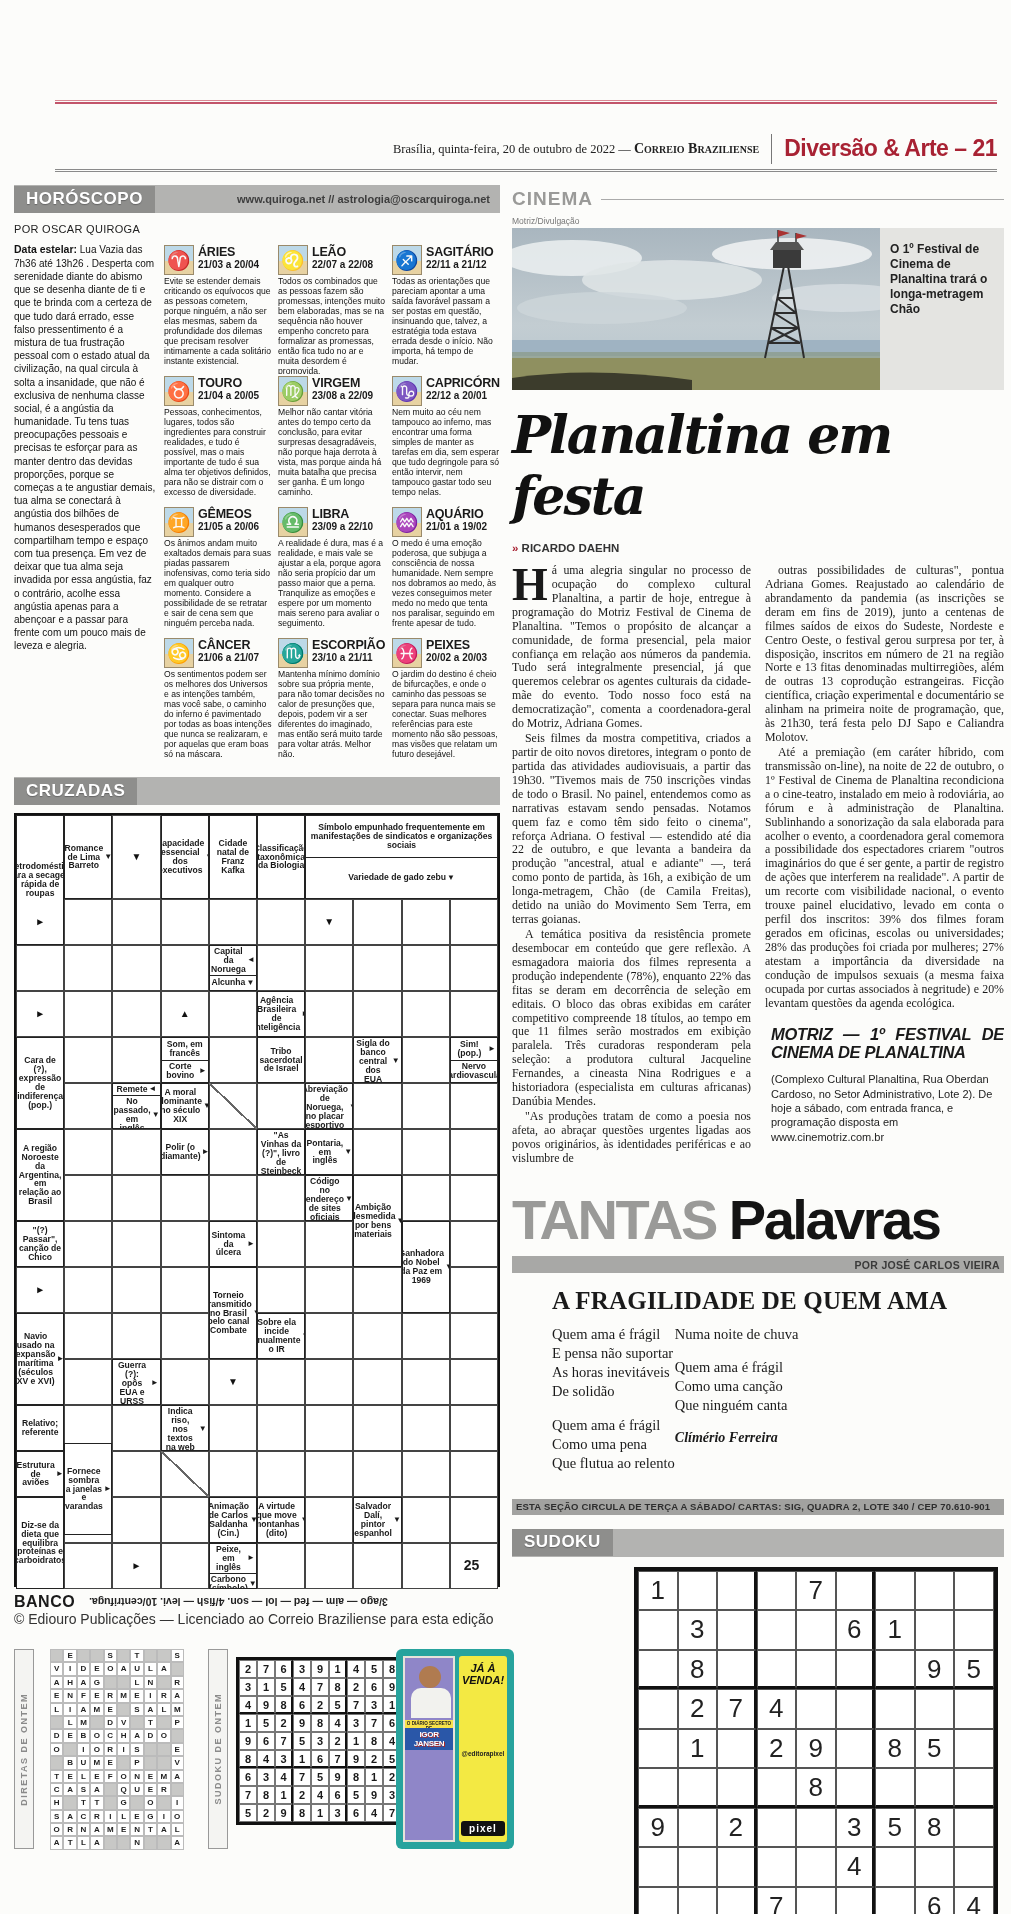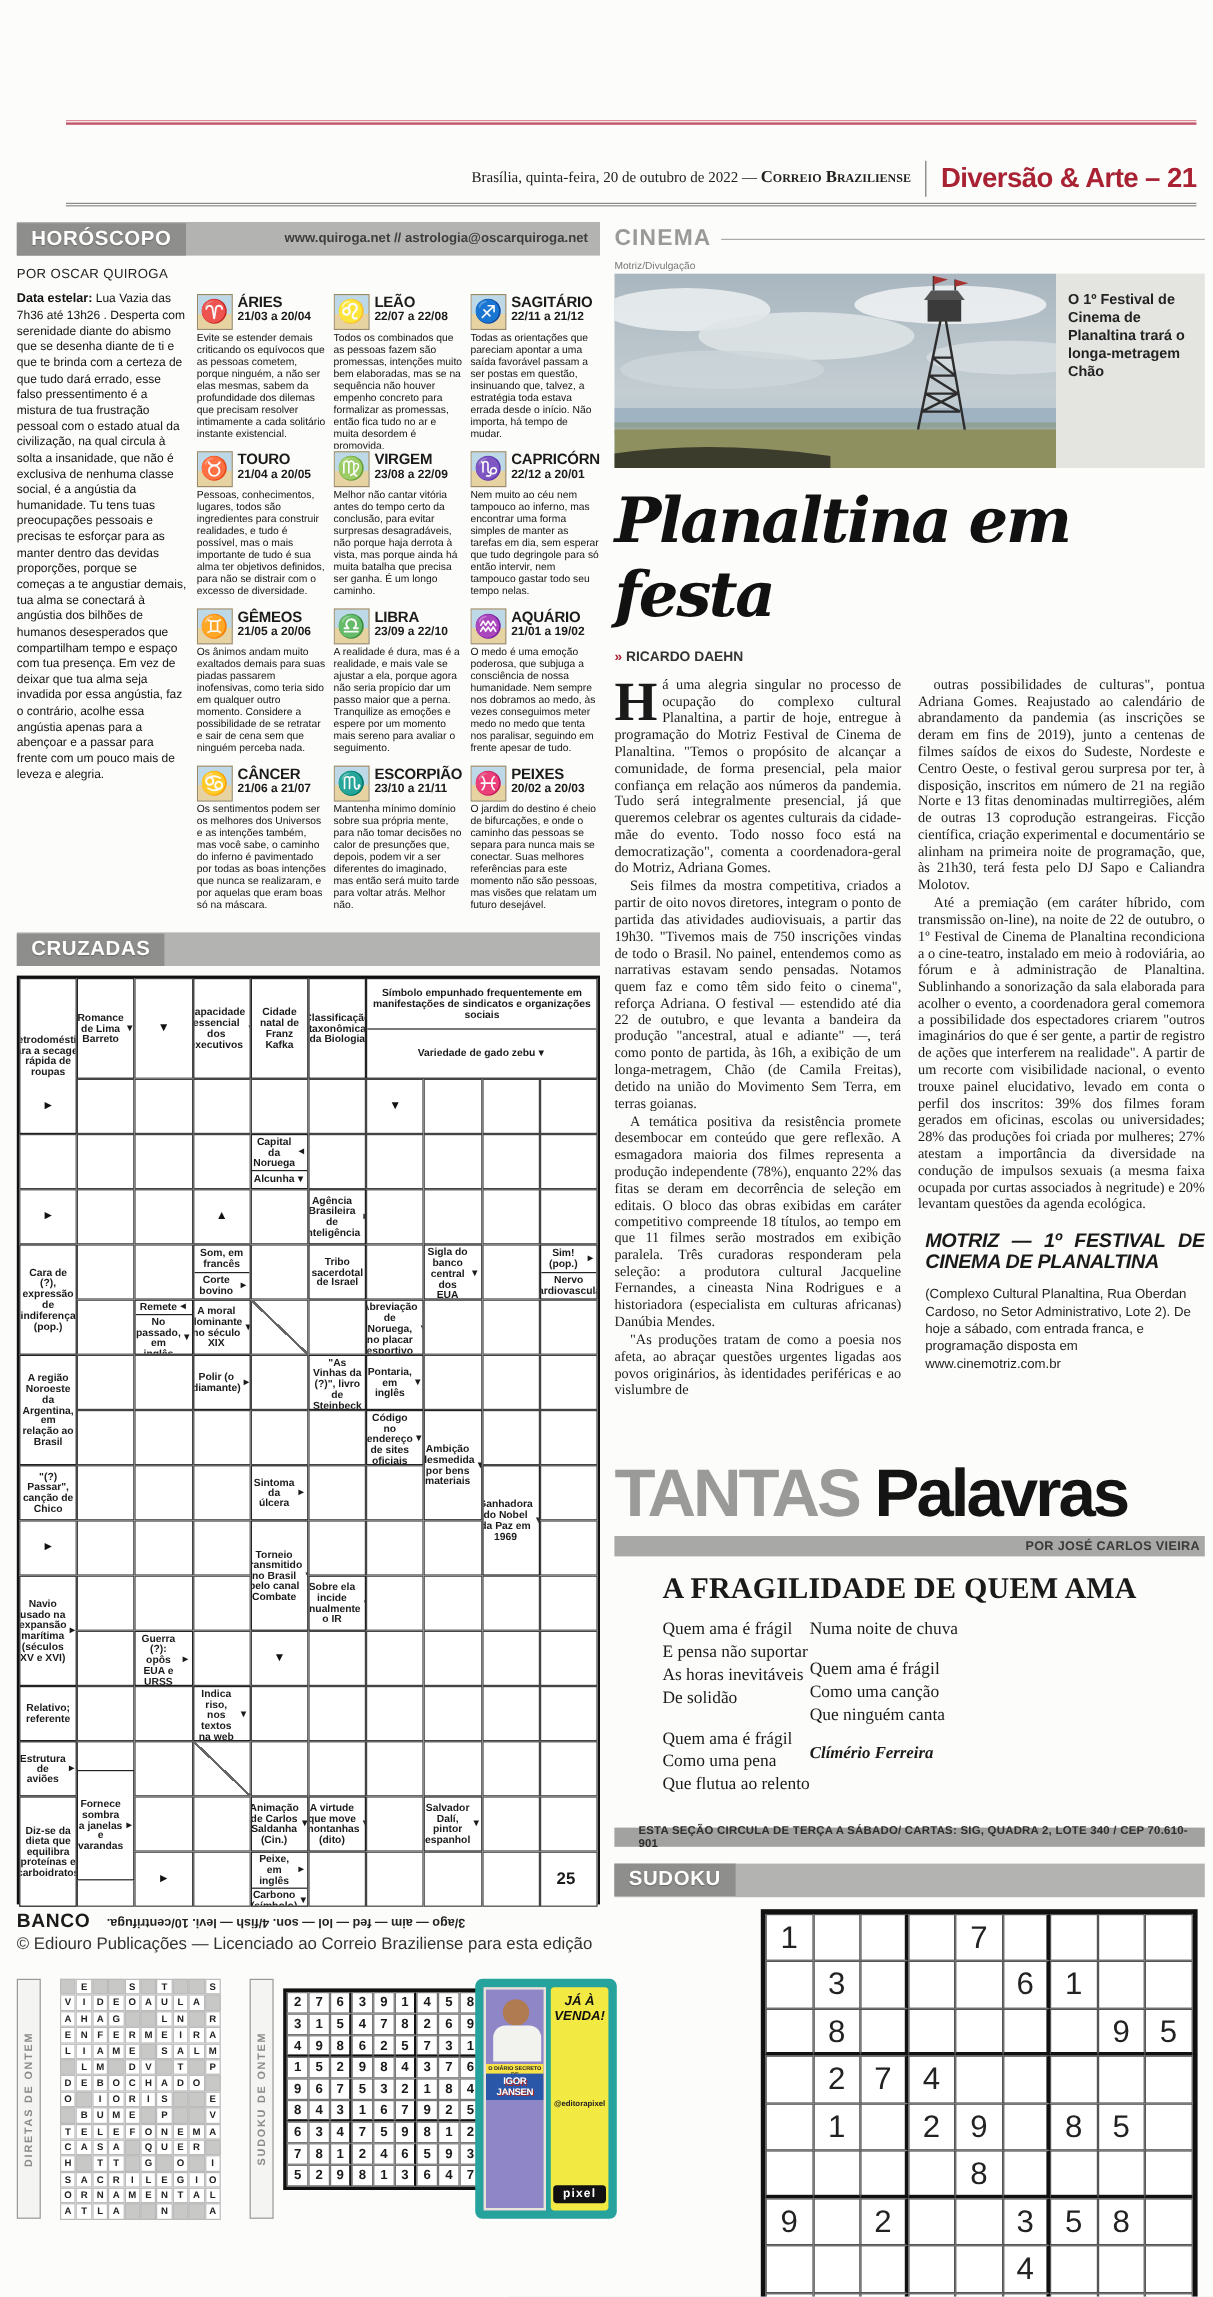--- a/index.html
+++ b/index.html
@@ -80,31 +80,31 @@
   .byline .mark{color:#a82233}
   .article{display:flex;gap:14px;height:618px;overflow:hidden;margin-top:4px}
   .acol{width:239px;font-family:"Liberation Serif",serif;font-size:11.9px;line-height:1.17;text-align:justify}
   .acol p{margin-bottom:1px;text-indent:13px}
   .acol p.first{text-indent:0}
   .drop{float:left;font-size:46px;line-height:.82;font-weight:bold;padding:2px 4px 0 0;font-family:"Liberation Serif",serif}
   .motriz{margin-top:14px;padding-left:6px}
   .motriz h3{font-size:16.5px;font-style:italic;font-weight:bold;font-family:"Liberation Sans",sans-serif;line-height:1.15;margin-bottom:10px;letter-spacing:-.3px}
   .motriz p{font-size:11px;line-height:1.3;font-family:"Liberation Sans",sans-serif;text-align:left;text-indent:0;color:#222}
   
-  .tantas-head{margin-top:34px;font-size:56px;font-weight:bold;letter-spacing:-2.5px;line-height:1}
+  .tantas-head{margin-top:10px;font-size:56px;font-weight:bold;letter-spacing:-2.5px;line-height:1}
   .tantas-head .w1{color:#9a9a98}
   .tantas-head .w2{color:#141414}
   .tp-bar{background:#a8a8a6;height:17px;display:flex;align-items:center;justify-content:flex-end;margin-top:8px}
   .tp-bar span{font-size:10.5px;font-weight:bold;color:#3a3a3a;padding-right:4px;letter-spacing:.3px}
   .poem-title{font-family:"Liberation Serif",serif;font-weight:bold;font-size:25px;margin:14px 0 10px 40px;letter-spacing:.2px}
   .poem{display:flex;margin-left:40px;}
   .stanza{white-space:pre-line;font-family:"Liberation Serif",serif;font-size:14.5px;line-height:1.32;margin-bottom:14px}
   .poet{font-family:"Liberation Serif",serif;font-weight:bold;font-style:italic;font-size:14px;margin-top:6px}
   .circ-bar{background:#a2a2a0;height:16px;display:flex;align-items:center;margin-top:12px}
-  .circ-bar span{font-size:9.5px;font-weight:bold;color:#2e2e2e;padding-left:20px;letter-spacing:.2px}
+  .circ-bar span{font-size:9.5px;font-weight:bold;color:#2e2e2e;padding-left:4px;letter-spacing:.2px}
   
   .sudoku-sec{margin-top:14px}
   #sudoku{display:grid;grid-template-columns:repeat(9,39.5px);grid-auto-rows:39.5px;border:4px solid #111;width:364px;margin:10px 0 0 122px;background:#fff}
   #sudoku div{border:1px solid #555;font-size:26px;text-align:center;line-height:37px;color:#222;font-family:"Liberation Sans",sans-serif}
   #sudoku div.br{border-right:3px solid #111}
   #sudoku div.bb{border-bottom:3px solid #111}
 </style>
 </head>
 <body>
 
@@ -610,21 +610,21 @@
             <span>Indica riso, nos textos na web</span>
             <span class="ar">▼</span>
           </div>
         </div>
         <div class="cwq" style="left: 0px; top: 636px; width: 48.2px; height: 46px;">
           <div class="cwl">
             <span>Estrutura de aviões</span>
             <span class="ar">►</span>
           </div>
         </div>
-        <div class="cwq" style="left: 48.2px; top: 660px; width: 48.2px; height: 92px;">
+        <div class="cwq" style="left: 48.2px; top: 628px; width: 48.2px; height: 92px;">
           <div class="cwl">
             <span>Fornece sombra a janelas e varandas</span>
             <span class="ar">►</span>
           </div>
         </div>
         <div class="cwq" style="left: 0px; top: 682px; width: 48.2px; height: 92px;">
           <div class="cwl">
             <span>Diz-se da dieta que equilibra proteínas e carboidratos</span>
           </div>
         </div>

